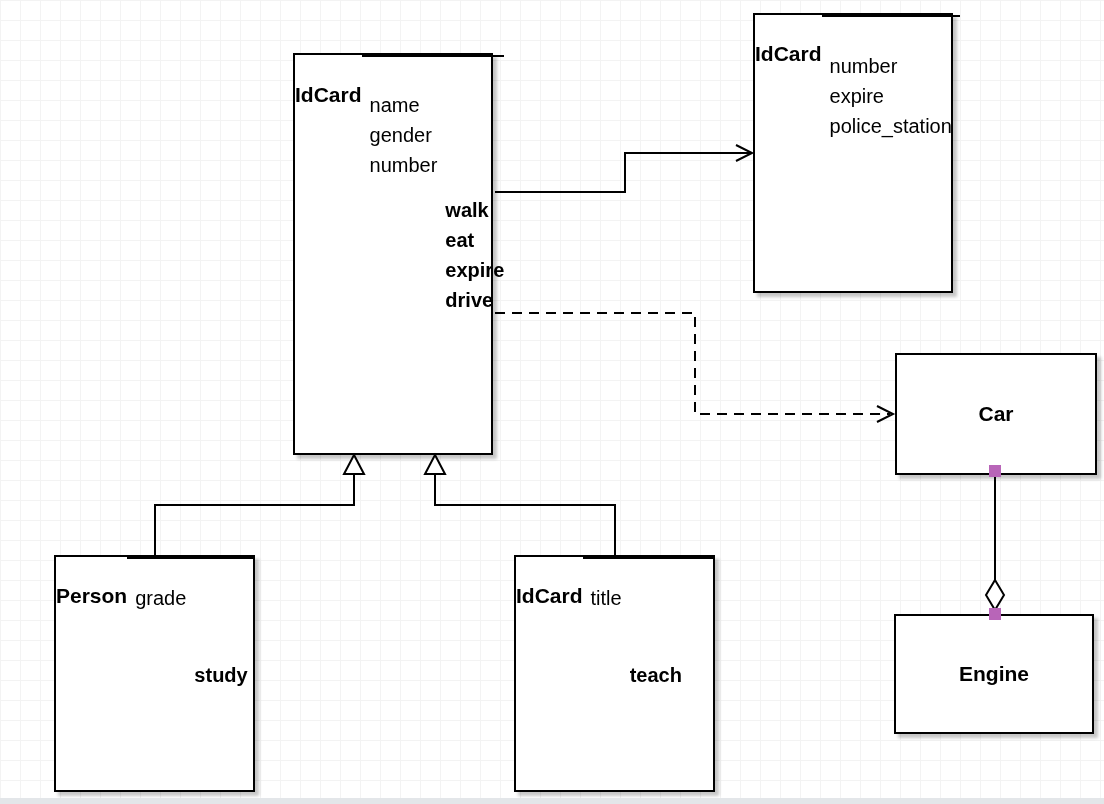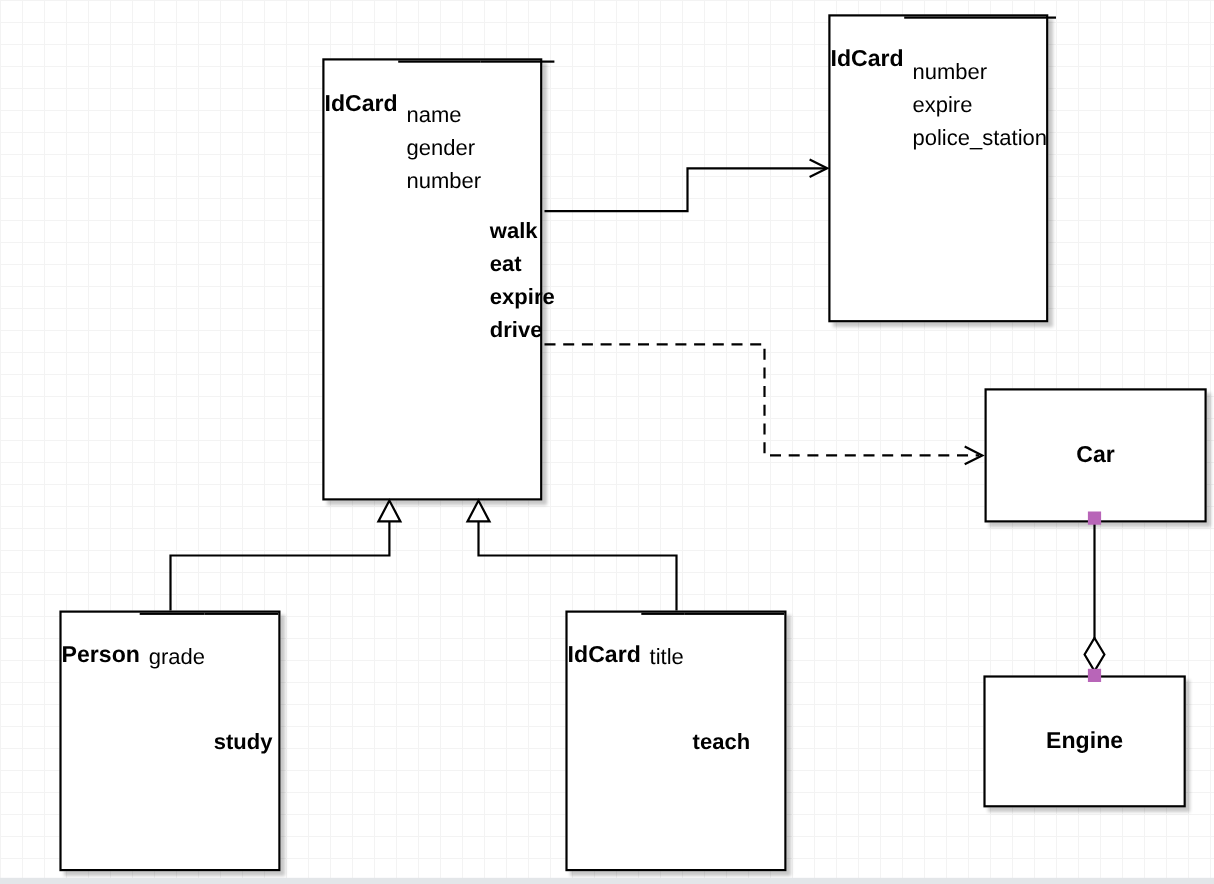--- a/index.html
+++ b/index.html
@@ -71,21 +71,21 @@
       <div>expire</div>
       <div>police_station</div>
     </div>
     <div class="uml-section grow"></div>
   </div>
 
   <div class="uml-class" style="left:895px; top:353px; width:202px; height:122px;">
     <div class="uml-title fill">Car</div>
   </div>
 
-  <div class="uml-class" style="left:894px; top:614px; width:184px; height:120px;">
+  <div class="uml-class" style="left:894px; top:614px; width:200px; height:120px;">
     <div class="uml-title fill">Engine</div>
   </div>
 
   <div class="uml-class" style="left:54px; top:555px; width:201px; height:237px;">
     <div class="uml-title" style="height:77px">Person</div>
     <div class="uml-section" style="height:79px">
       <div>grade</div>
     </div>
     <div class="uml-section grow">
       <div>study</div>

